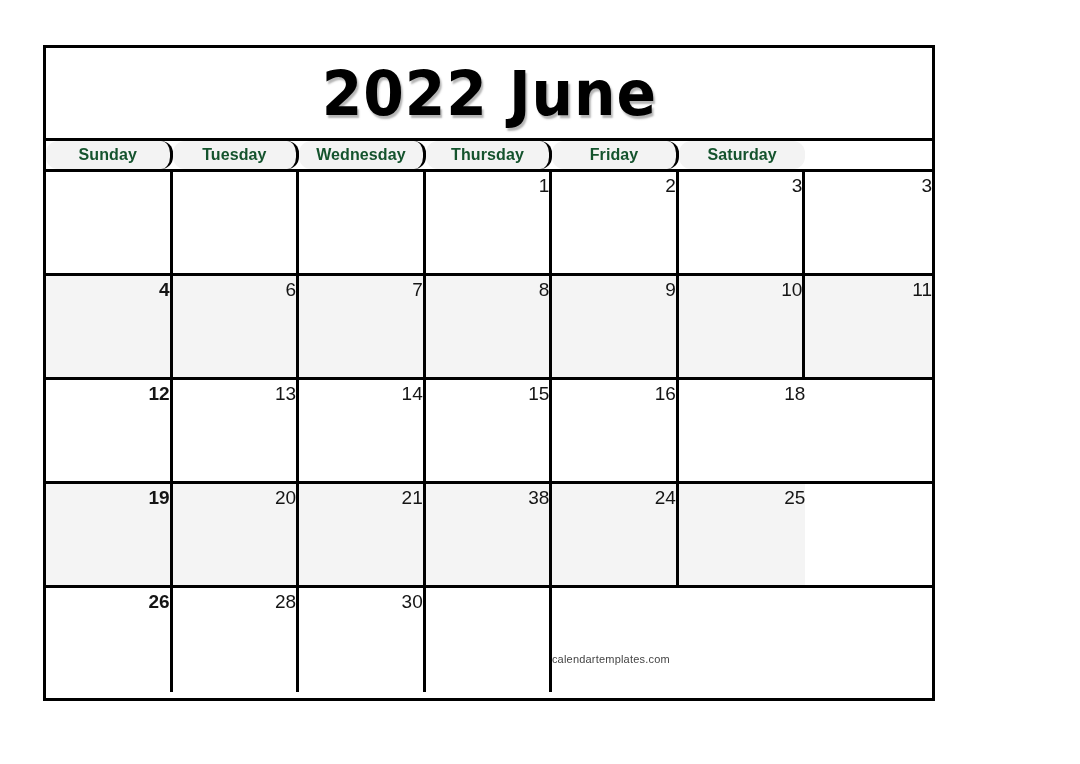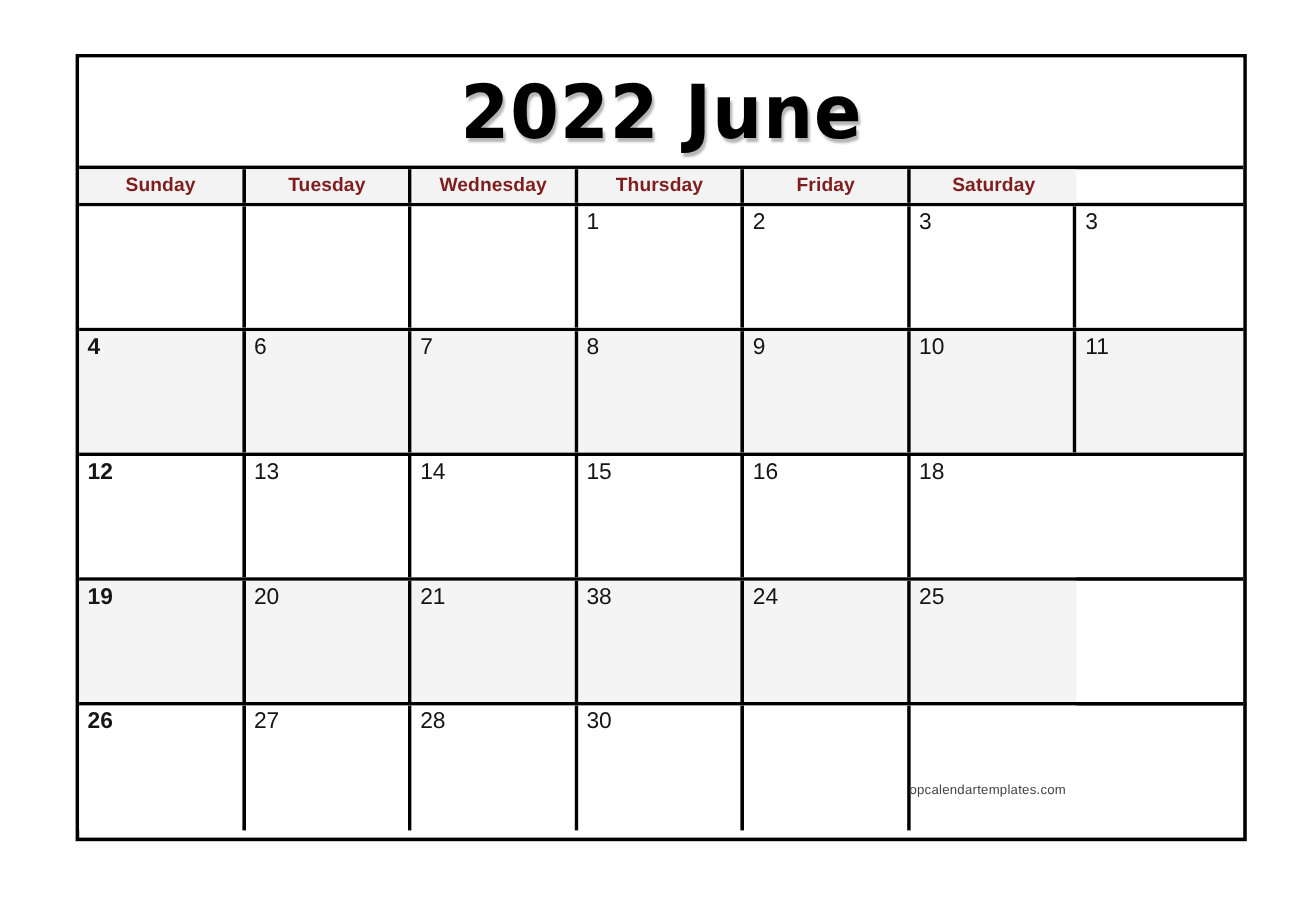--- a/index.html
+++ b/index.html
@@ -15,26 +15,27 @@
   #calendar-page {
     position: relative;
     width: 1080px;
     height: 764px;
     background: #ffffff;
   }
 
   
   #calendar-frame {
     position: absolute;
-    left: 63px;
+    left: 43px;
     top: 45px;
-    width: 976px;
+    width: 892px;
     height: 656px;
     border: 3px solid #000000;
     background: #ffffff;
+    text-align: right;
   }
 
   
   #title-band {
     height: 93px;
     border-bottom: 3px solid #000000;
     display: flex;
     align-items: center;
     justify-content: center;
     background: #ffffff;
@@ -60,22 +61,23 @@
   }
 
   .weekday-cell {
     background: #f3f3f3;
     border-right: 3px solid #000000;
     display: flex;
     align-items: center;
     justify-content: center;
     font-size: 16px;
     font-weight: bold;
-    color: #7f1d1d;
+    color: #14532d;
     letter-spacing: 0.1px;
+    border-radius: 12px;
   }
   .weekday-cell:last-child { border-right: none; }
 
   
   #weeks-grid {
     display: grid;
     grid-template-rows: repeat(5, 1fr);
     height: calc(100% - 93px - 31px - 6px);
   }
 
@@ -227,23 +229,20 @@
         <div class="day-cell">
             <span class="day-number">25</span>
           </div>
       </div>
 
       <div class="week-row">
         <div class="day-cell sunday">
             <span class="day-number">26</span>
           </div>
         <div class="day-cell">
-            <span class="day-number">27</span>
-          </div>
-        <div class="day-cell">
             <span class="day-number">28</span>
           </div>
         <div class="day-cell">
             <span class="day-number">30</span>
           </div>
         <div class="day-cell">
             <span class="day-number"></span>
           </div>
         <div class="day-cell">
           <span class="day-number"></span>

